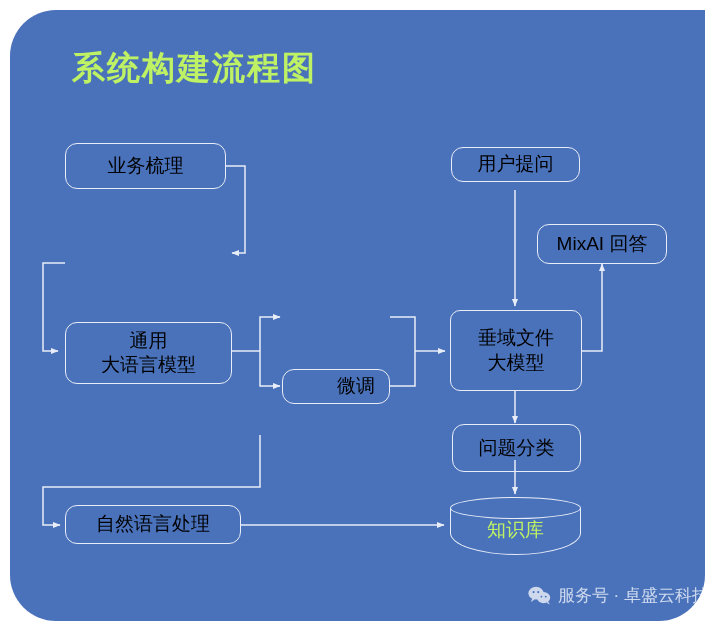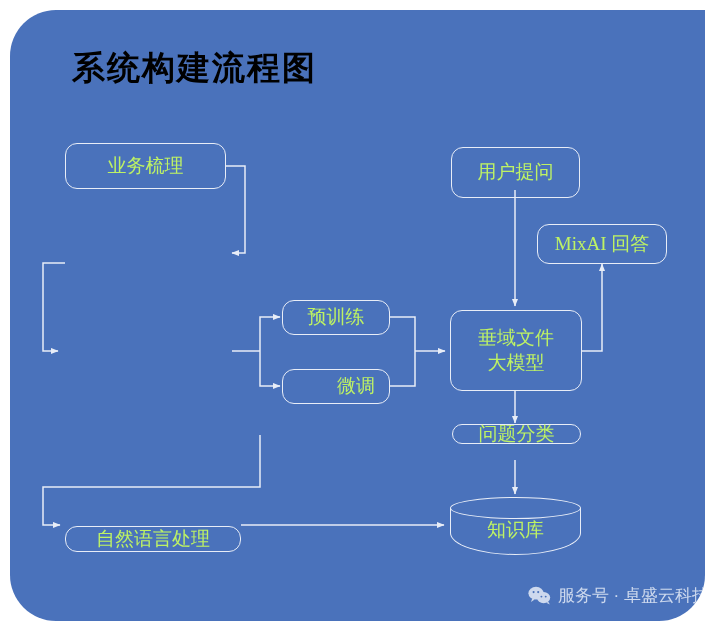--- a/index.html
+++ b/index.html
@@ -29,52 +29,52 @@
     border-top-left-radius: 46px;
     border-bottom-left-radius: 46px;
     border-top-right-radius: 0px;
     border-bottom-right-radius: 46px;
     overflow: hidden;
   }
   .title {
     position: absolute;
     left: 62px;
     top: 36px;
-    color: #000000;
+    color: #bef264;
     font-size: 33px;
     font-weight: bold;
     letter-spacing: 2px;
     white-space: nowrap;
   }
   svg.wires {
     position: absolute;
     left: 0;
     top: 0;
     width: 705px;
     height: 621px;
     pointer-events: none;
   }
   .node {
     position: absolute;
     box-sizing: border-box;
     border: 1.6px solid #e8edf7;
     border-radius: 12px;
-    color: #bef264;
+    color: #000000;
     display: flex;
     align-items: center;
     justify-content: center;
     flex-direction: column;
     font-size: 19px;
     line-height: 1.28;
     text-align: center;
     white-space: nowrap;
     background: transparent;
   }
   .node .ln { display: block; }
-  .node.latin { font-size: 19px; font-family: Liberation Serif, serif; }
+  .node.latin { font-size: 19px; }
   .cylinder {
     position: absolute;
     box-sizing: border-box;
     color: #bef264;
   }
   .cylinder .cyl-body {
     position: absolute;
     left: 0; right: 0;
     top: 11px;
     bottom: 0;
@@ -155,48 +155,49 @@
 
         <path d="M231,515 L434,515" marker-end="url(#ah)"></path>
       </g>
     </svg>
 
     <div class="node" style="left:55px; top:133px; width:161px; height:46px;">
       <span class="ln">业务梳理</span>
     </div>
 
 
-
-    <div class="node" style="left:272px; top:290px; width:108px; height:35px;">
-      <span class="ln">预训练</span>
-    </div>
+    <div class="node" style="left:55px; top:312px; width:167px; height:62px;">
+      <span class="ln">通用</span>
+      <span class="ln">大语言模型</span>
+    </div>
+
 
     <div class="node" style="left:272px; top:359px; width:108px; height:35px;padding-left:40px;">
       <span class="ln">微调</span>
     </div>
 
-    <div class="node" style="left:441px; top:137px; width:129px; height:51px;">
+    <div class="node" style="left:441px; top:137px; width:129px; height:35px;">
       <span class="ln">用户提问</span>
     </div>
 
     <div class="node latin" style="left:527px; top:214px; width:130px; height:40px;">
       <span class="ln">MixAI 回答</span>
     </div>
 
-    <div class="node" style="left:440px; top:300px; width:132px; height:81px;">
+    <div class="node" style="left:440px; top:300px; width:132px; height:81px;border-radius:10px;">
       <span class="ln">垂域文件</span>
       <span class="ln">大模型</span>
     </div>
 
-    <div class="node" style="left:442px; top:414px; width:129px; height:20px;font-family:Liberation Serif, serif;">
+    <div class="node" style="left:442px; top:414px; width:129px; height:48px;font-family:Liberation Serif, serif;">
       <span class="ln">问题分类</span>
     </div>
 
 
-    <div class="node" style="left:55px; top:516px; width:176px; height:26px;">
+    <div class="node" style="left:55px; top:495px; width:176px; height:39px;">
       <span class="ln">自然语言处理</span>
     </div>
 
     <div class="cylinder" style="left:440px; top:487px; width:131px; height:58px;">
       <div class="cyl-body"></div>
       <div class="cyl-top"></div>
       <div class="cyl-label">知识库</div>
     </div>
 
     <div class="watermark">

